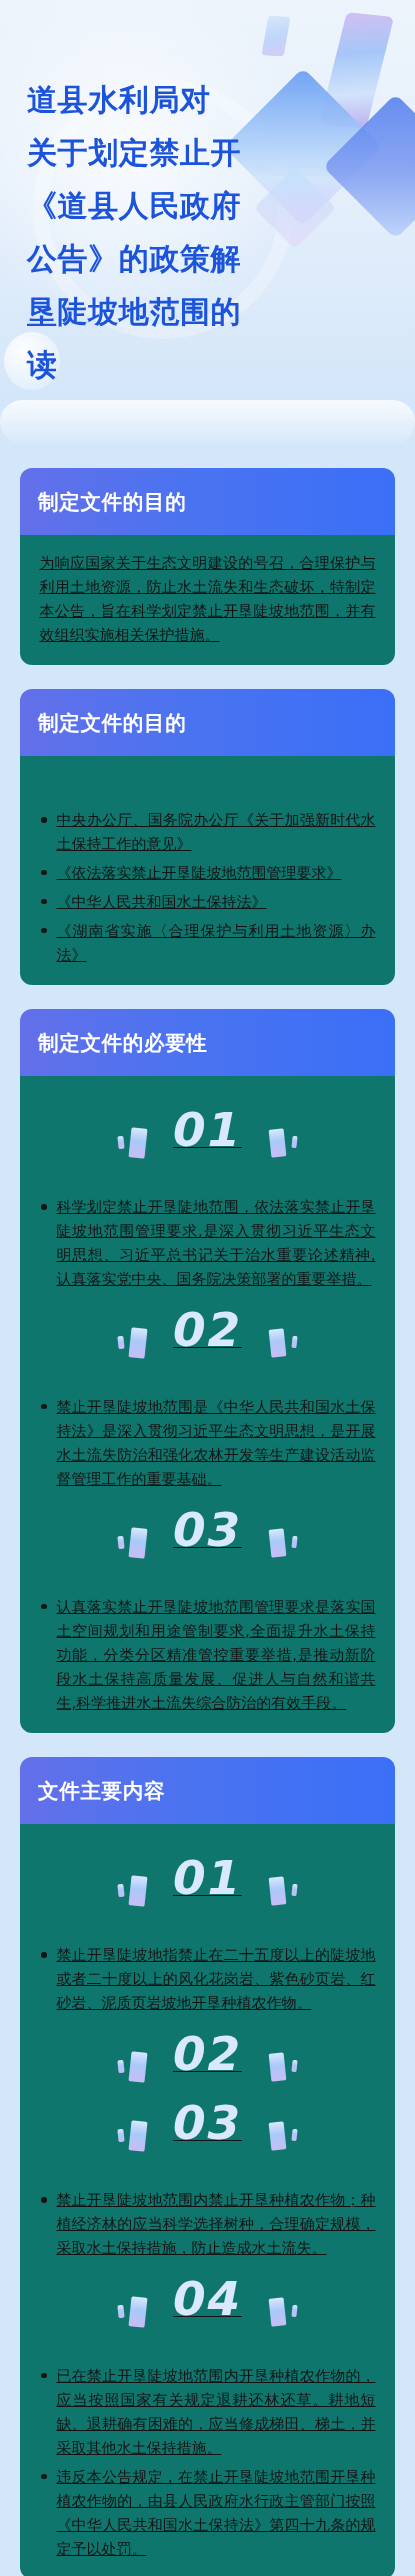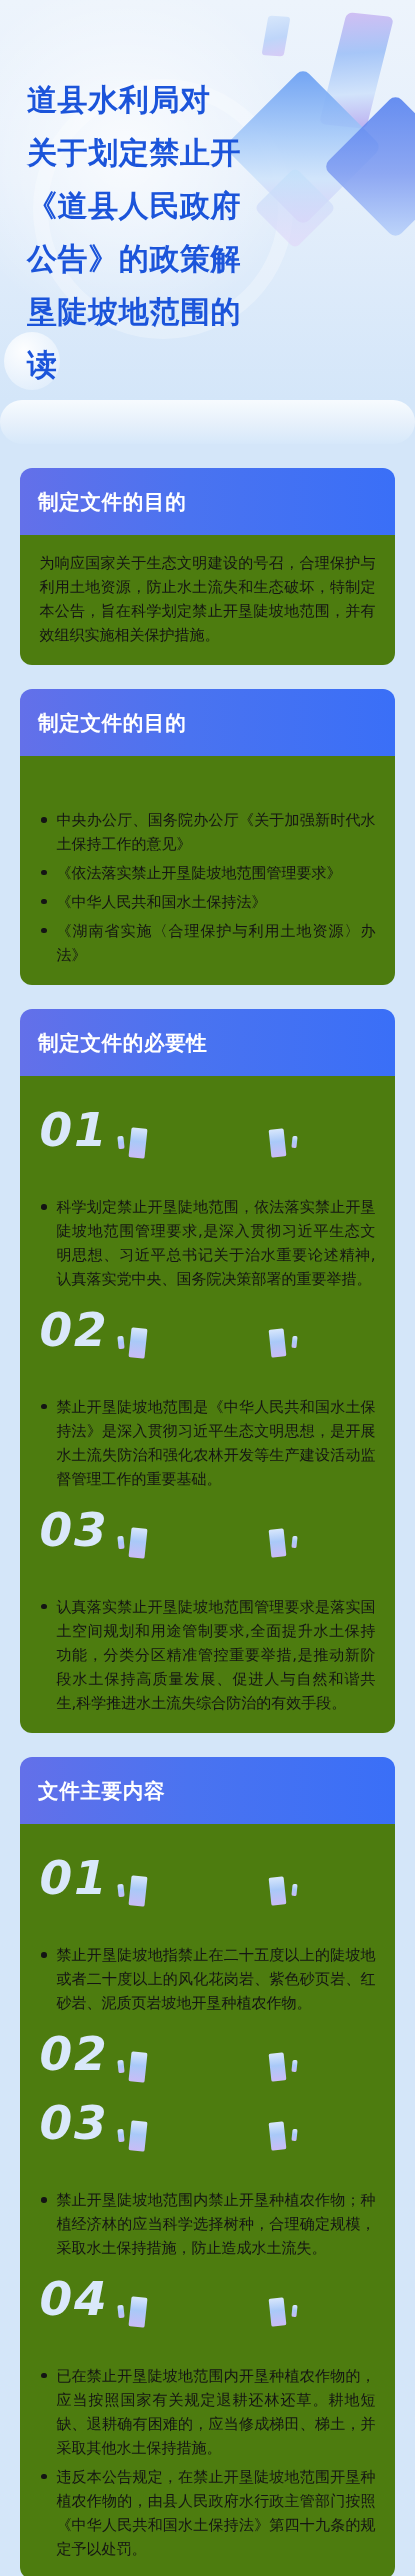--- a/index.html
+++ b/index.html
@@ -62,40 +62,40 @@
   .section:first-of-type{margin-top:13.3px;}
   .section-header{
     background:linear-gradient(90deg,#6370e9 0%,#4a73f0 45%,#3a6ff7 100%);
     border-radius:12px 12px 0 0;
     padding:20px 18px 19.4px 18px;
   }
   .section-title{
     color:#ffffff;font-size:20.6px;font-weight:bold;letter-spacing:0.6px;
   }
   .section-body{
-    background:#4d7c0f;border-radius:0 0 12px 12px;
+    background:#0f766e;border-radius:0 0 12px 12px;
     padding:15.7px 19.4px 18px 19.4px;
-    color:#141414;font-size:15px;line-height:24px;
+    color:#141414;font-size:15px;line-height:24px;text-decoration:underline;
   }
   .para{margin:0;text-align:justify;}
 
   ul.bullets{list-style:none;margin:0;padding:0;}
   ul.bullets li{
     position:relative;padding-left:17px;text-align:justify;margin-top:36px;
   }
   ul.bullets li + li{margin-top:4.8px;}
   ul.bullets li::before{
     content:"";position:absolute;left:1.8px;top:9px;width:5.4px;height:5.4px;
     border-radius:50%;background:#141414;
   }
 
   
   .watermark{
     position:relative;height:58px;margin:9.7px 0 11px 0;
-    text-align:left;
+    text-align:center;
   }
   .wm-num{
     font-size:47px;line-height:58px;font-weight:bold;font-style:italic;
     color:#d9e8fa;letter-spacing:1.8px;
   }
   .wm-crystal{position:absolute;border-radius:1.8px;
     background:linear-gradient(180deg,#d8e7fc 0%,#a9c9f8 45%,#c9bcf6 100%);}
   .wm-crystal.c1{left:calc(50% - 90px);top:35px;width:6px;height:13.3px;transform:rotate(-6deg);}
   .wm-crystal.c2{left:calc(50% - 78px);top:27px;width:15.7px;height:30px;transform:rotate(6deg);}
   .wm-crystal.c3{left:calc(50% + 62px);top:28px;width:14.5px;height:28px;transform:rotate(-6deg);}

